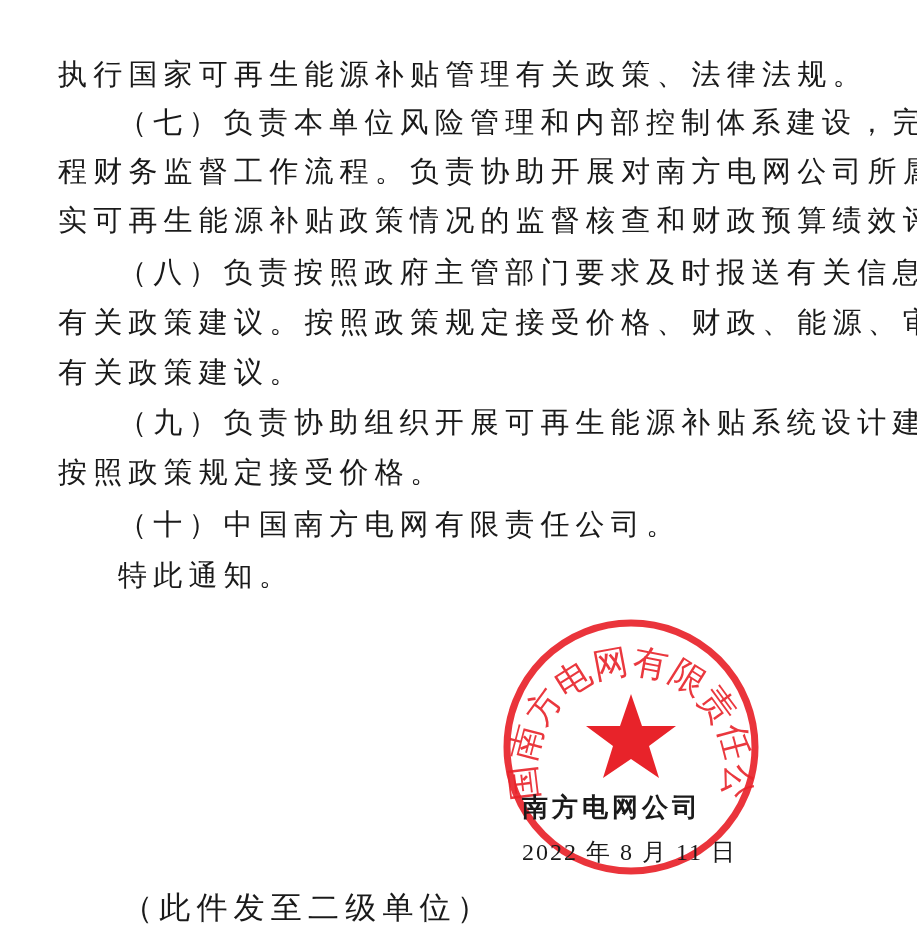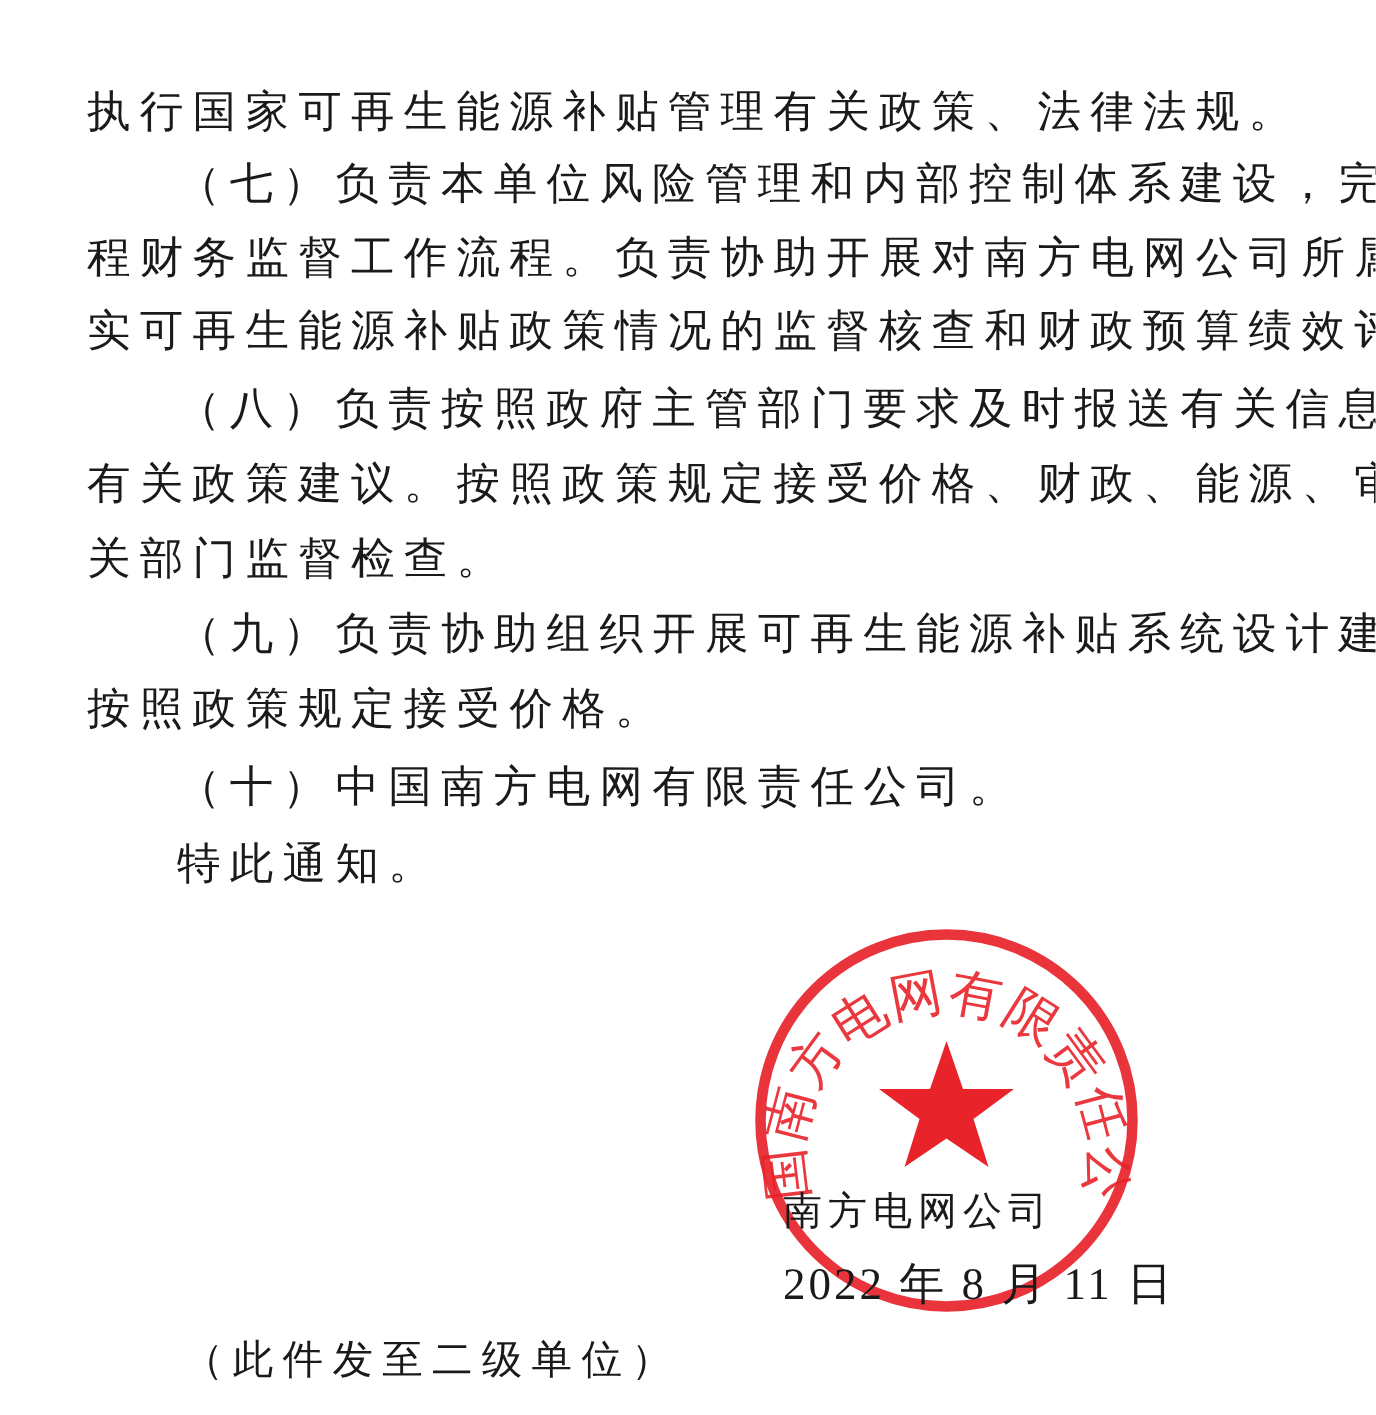--- a/index.html
+++ b/index.html
@@ -4,47 +4,47 @@
   <style>
     html, body { margin: 0; padding: 0; background: #ffffff; }
     body { width: 917px; height: 943px; position: relative; overflow: hidden;
       font-family: "DejaVu Serif", "Liberation Serif", serif; color: #1a1a1a; }
     .page { position: absolute; left: 0; top: 0; width: 917px; height: 943px; }
     .line { position: absolute; left: 58px; font-size: 29px; line-height: 48px;
       letter-spacing: 6.2px; white-space: nowrap; }
     .indent { left: 118px; }
     .seal { position: absolute; left: 501px; top: 618px; width: 260px; height: 258px; }
     .sign { position: absolute; font-size: 26px; letter-spacing: 4px; white-space: nowrap; }
-    .date { position: absolute; font-size: 30px; letter-spacing: 2px; white-space: nowrap;
+    .date { position: absolute; font-size: 24px; letter-spacing: 2px; white-space: nowrap;
       font-family: "Liberation Serif", "DejaVu Serif", serif; }
   </style>
 </head>
 <body>
 
 <div class="page">
   <div class="line" style="top:50px">执行国家可再生能源补贴管理有关政策、法律法规。</div>
   <div class="line indent" style="top:98px">（七）负责本单位风险管理和内部控制体系建设，完善全过</div>
   <div class="line" style="top:147px">程财务监督工作流程。负责协助开展对南方电网公司所属企业落</div>
   <div class="line" style="top:196px">实可再生能源补贴政策情况的监督核查和财政预算绩效评价。</div>
   <div class="line indent" style="top:248px">（八）负责按照政府主管部门要求及时报送有关信息，提出</div>
   <div class="line" style="top:298px">有关政策建议。按照政策规定接受价格、财政、能源、审计等相</div>
-  <div class="line" style="top:348px">关部门监督检查。</div>
+  <div class="line" style="top:348px">有关政策建议。</div>
   <div class="line indent" style="top:398px">（九）负责协助组织开展可再生能源补贴系统设计建设、推</div>
   <div class="line" style="top:448px">按照政策规定接受价格。</div>
   <div class="line indent" style="top:500px">（十）中国南方电网有限责任公司。</div>
   <div class="line indent" style="top:551px">特此通知。</div>
 
   <svg class="seal" viewBox="0 0 260 258">
     <defs>
       <path id="sealArc" d="M 42 190 A 96 96 0 1 1 218 190"></path>
     </defs>
     <circle cx="130" cy="129" r="124" fill="none" stroke="#e8232a" stroke-width="7" opacity="0.92"></circle>
     <text font-size="35" fill="#e8232a" opacity="0.9" font-family="DejaVu Sans, sans-serif" letter-spacing="1">
       <textPath href="#sealArc" startOffset="50%" text-anchor="middle">中国南方电网有限责任公司</textPath>
     </text>
     <polygon fill="#e8232a" points="130,76 141,108 175,108 148,128 158,160 130,141 102,160 112,128 85,108 119,108"></polygon>
   </svg>
 
-  <div class="sign" style="left:522px; top:790px;">南方电网公司</div>
+  <div class="sign" style="left:522px; top:790px;font-weight:bold;">南方电网公司</div>
   <div class="date" style="left:522px; top:836px;">2022 年 8 月 11 日</div>
 
-  <div class="line indent" style="left:122px; top:883px; font-size:27px;">（此件发至二级单位）</div>
+  <div class="line indent" style="left:122px; top:883px; font-size:31px;">（此件发至二级单位）</div>
 </div>
 
 </body></html>

